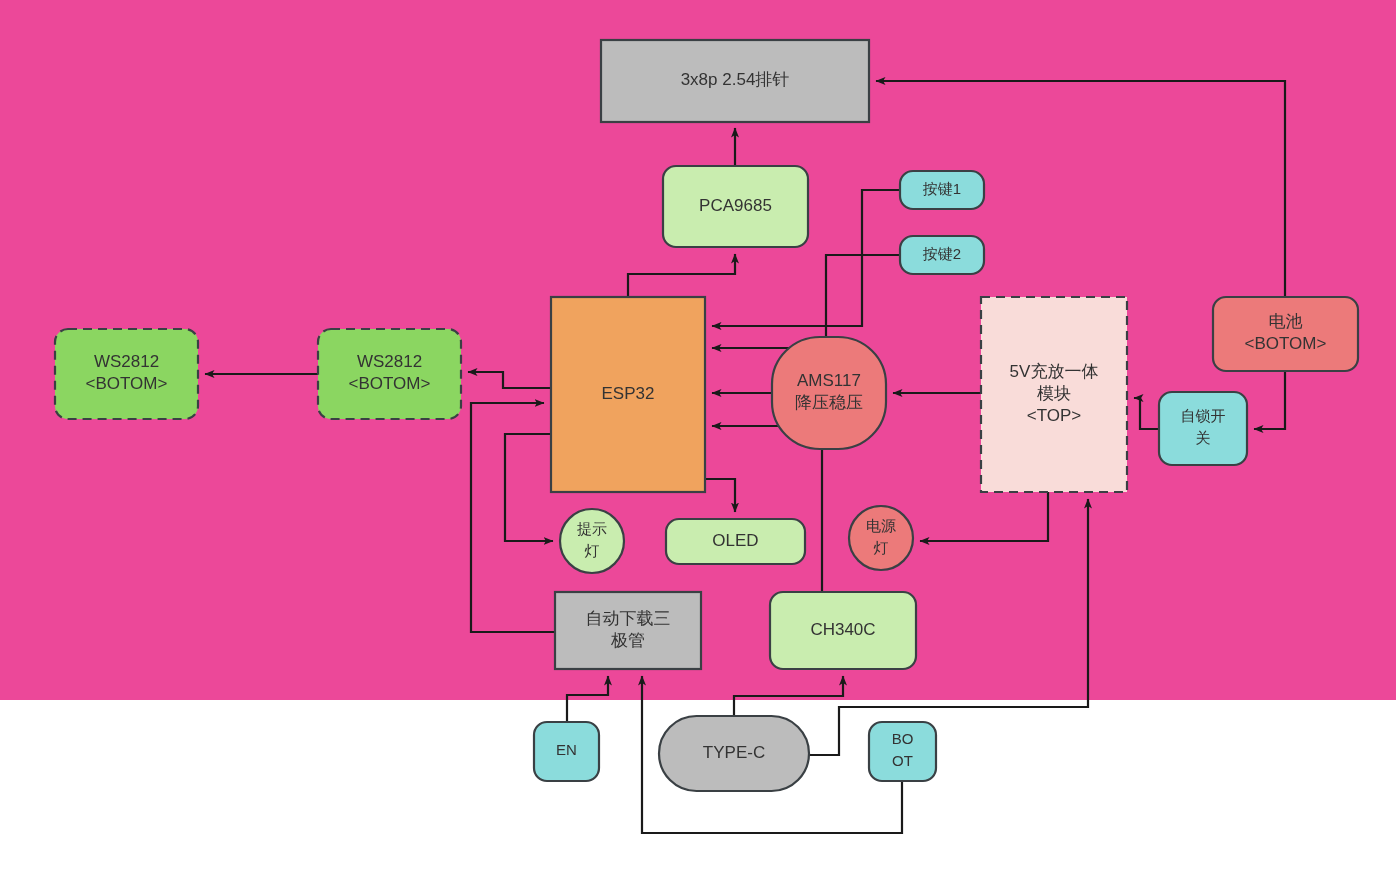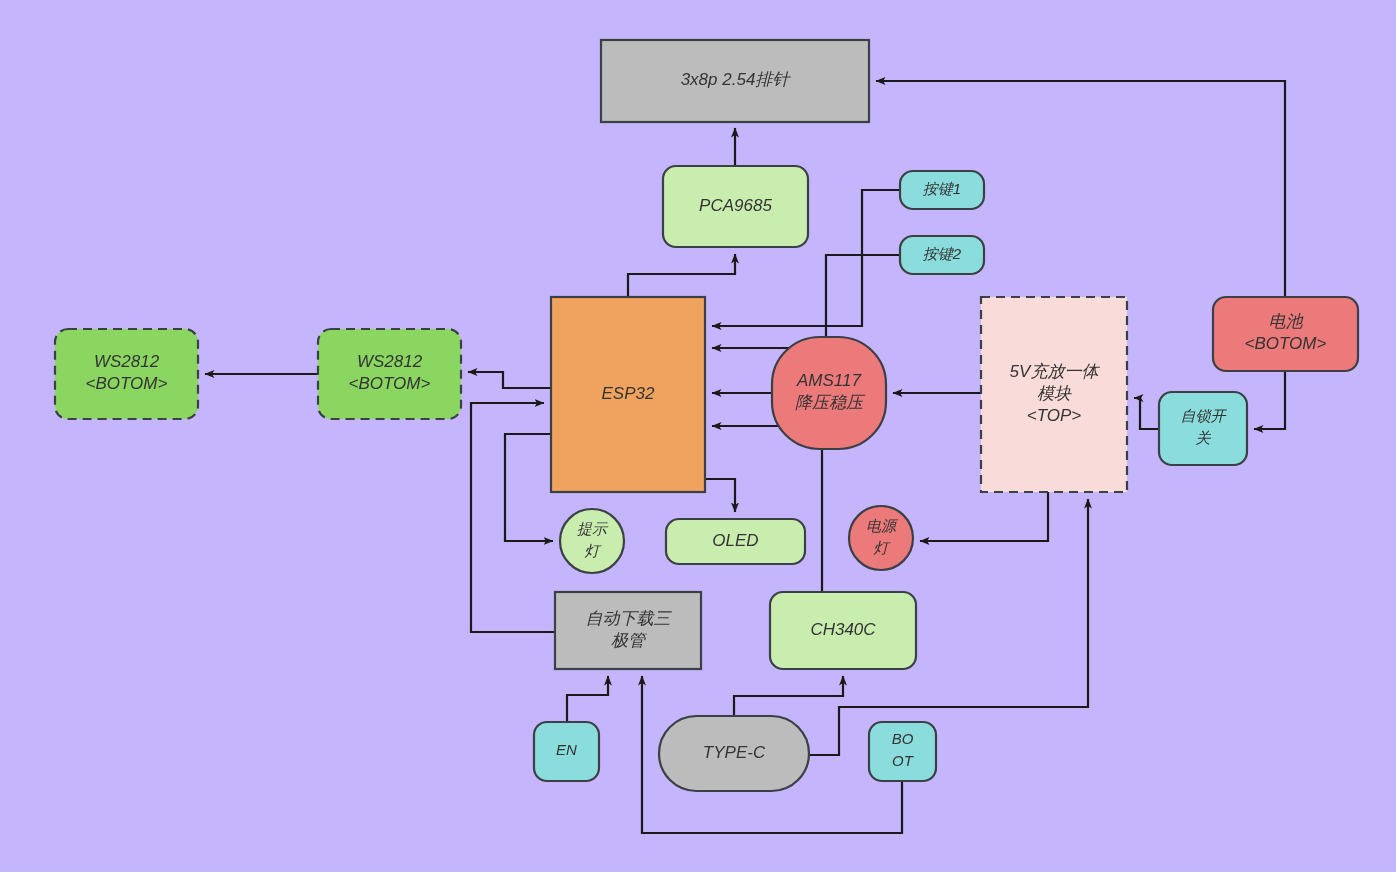--- a/index.html
+++ b/index.html
@@ -1,17 +1,17 @@
 <!DOCTYPE html>
 <html><head>
 <meta charset="utf-8">
 <style>
   html,body{margin:0;padding:0;background:#ffffff;}
   body{width:1396px;height:880px;font-family:"Liberation Sans","DejaVu Sans",sans-serif;overflow:hidden;}
-  #stage{position:relative;width:1396px;height:872px;background:#c4b5fd;font-style:italic;}
+  #stage{position:relative;width:1396px;height:700px;background:#ec4899;}
   svg{display:block;}
   .node-label{font-family:"Liberation Sans","DejaVu Sans",sans-serif;font-size:17px;fill:#333333;text-anchor:middle;dominant-baseline:middle;}
   .node-label.sm{font-size:15px;}
   .edge{fill:none;stroke:#1a1a1a;stroke-width:2.2;}
   .shape{stroke:#3a4044;stroke-width:2.2;}
   .shape.dashed{stroke-dasharray:9 6;}
 </style>
 </head>
 <body>
 

